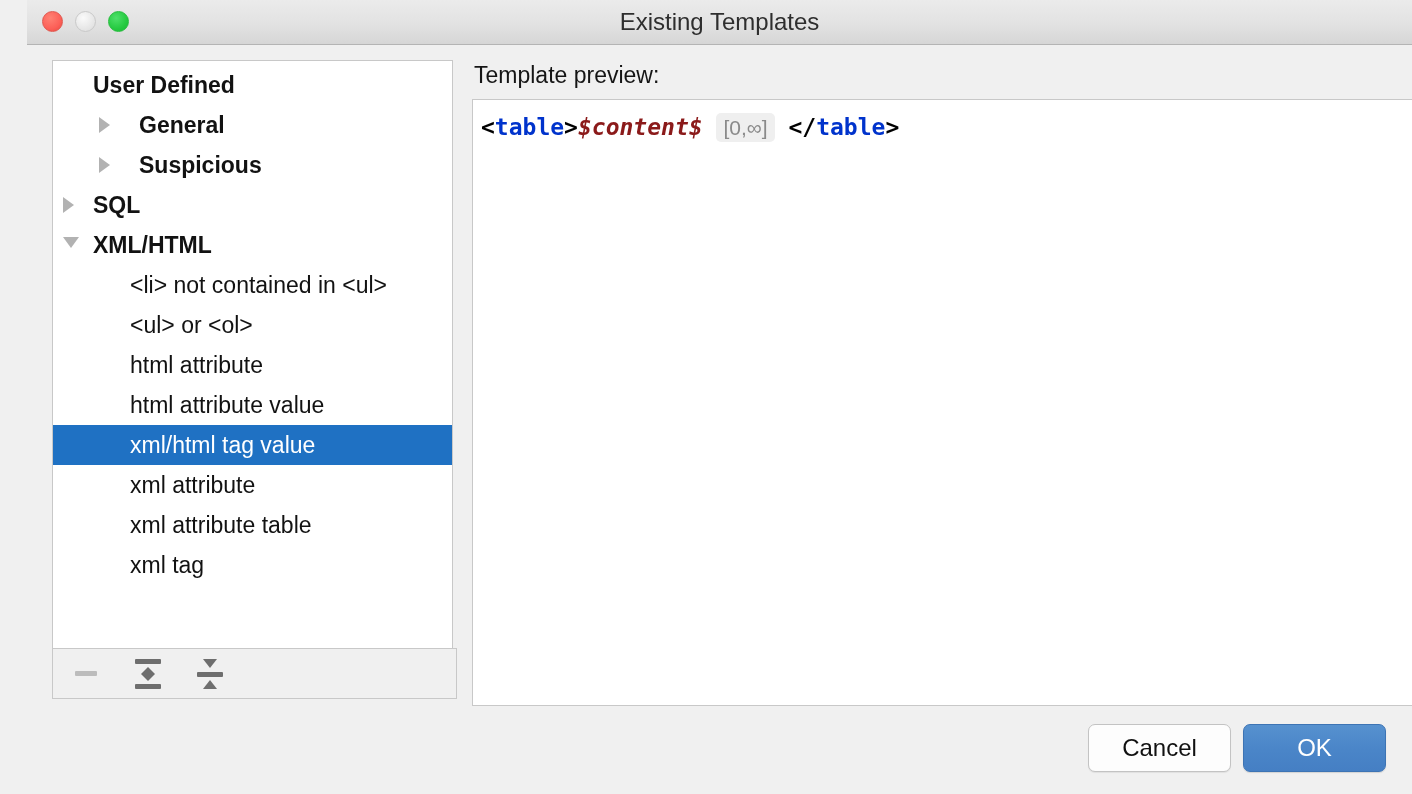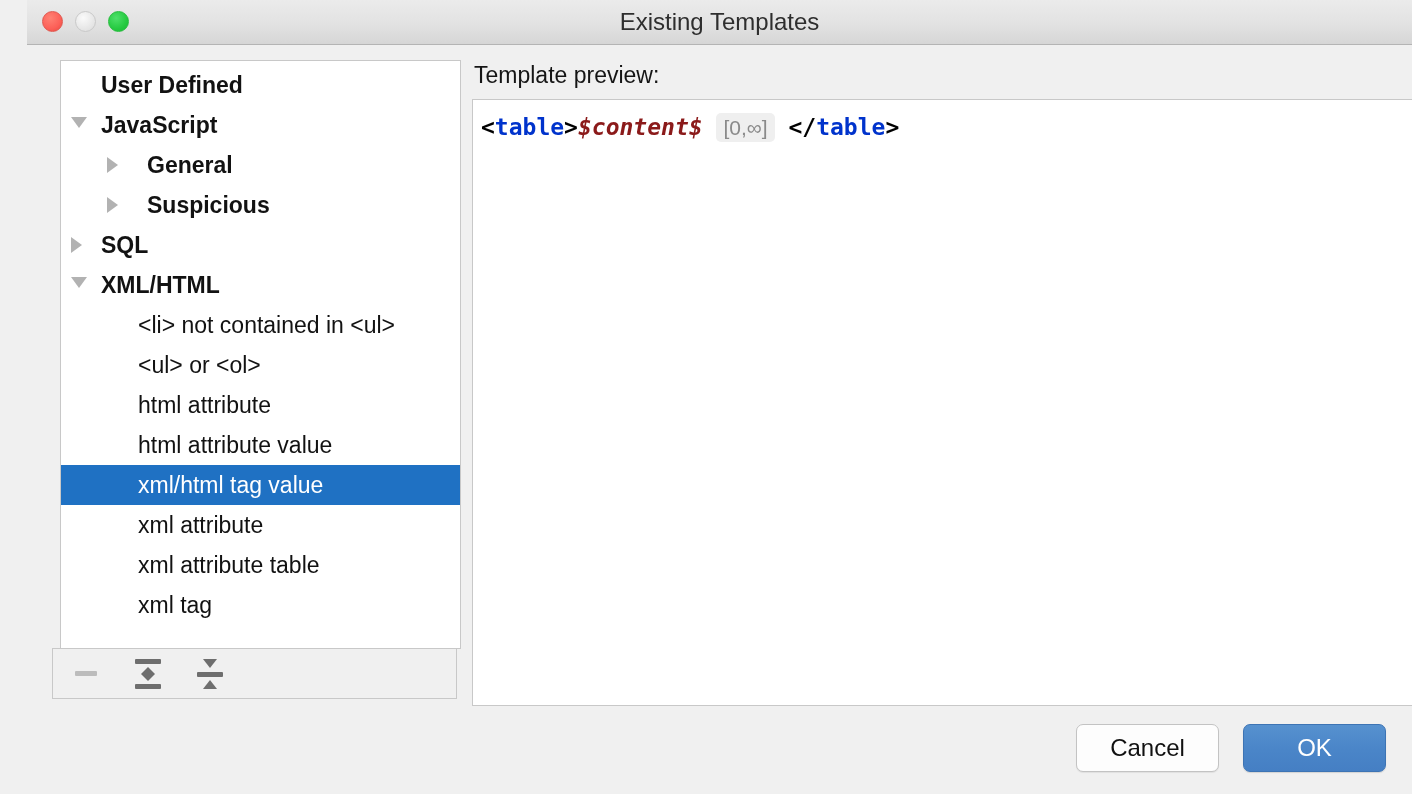--- a/index.html
+++ b/index.html
@@ -68,21 +68,21 @@
   .left-panel {
     position: absolute;
     left: 25px;
     top: 15px;
     width: 405px;
     height: 688px;
     box-sizing: border-box;
   }
   .tree-scroll {
     position: absolute;
-    left: 8px;
+    left: 0;
     top: 0;
     width: 401px;
     height: 589px;
     background: #ffffff;
     border: 1px solid #c8c8c8;
     box-sizing: border-box;
     overflow: hidden;
   }
   .tree {
     position: relative;
@@ -230,21 +230,21 @@
     font-family: "Liberation Sans", sans-serif;
     font-size: 21px;
   }
 
   
   .footer {
     position: absolute;
     right: 26px;
     bottom: 22px;
     display: flex;
-    gap: 24px;
+    gap: 12px;
     align-items: center;
     justify-content: center;
   }
   .btn {
     height: 48px;
     min-width: 143px;
     border-radius: 7px;
     font-size: 24px;
     font-family: "Liberation Sans", sans-serif;
     display: flex;
@@ -280,24 +280,20 @@
     <div class="title-text">Existing Templates</div>
   </div>
 
   <div class="content">
 
     <div class="left-panel">
       <div class="tree-scroll">
         <div class="tree" id="tree-root">
             <div class="tree-row lvl0">
               <span class="row-label group">User Defined</span>
-            </div>
-            <div class="tree-row lvl0">
-              <div class="twisty expanded"></div>
-              <span class="row-label group">JavaScript</span>
             </div>
             <div class="tree-row lvl1">
               <div class="twisty collapsed"></div>
               <span class="row-label group">General</span>
             </div>
             <div class="tree-row lvl1">
               <div class="twisty collapsed"></div>
               <span class="row-label group">Suspicious</span>
             </div>
             <div class="tree-row lvl0">

